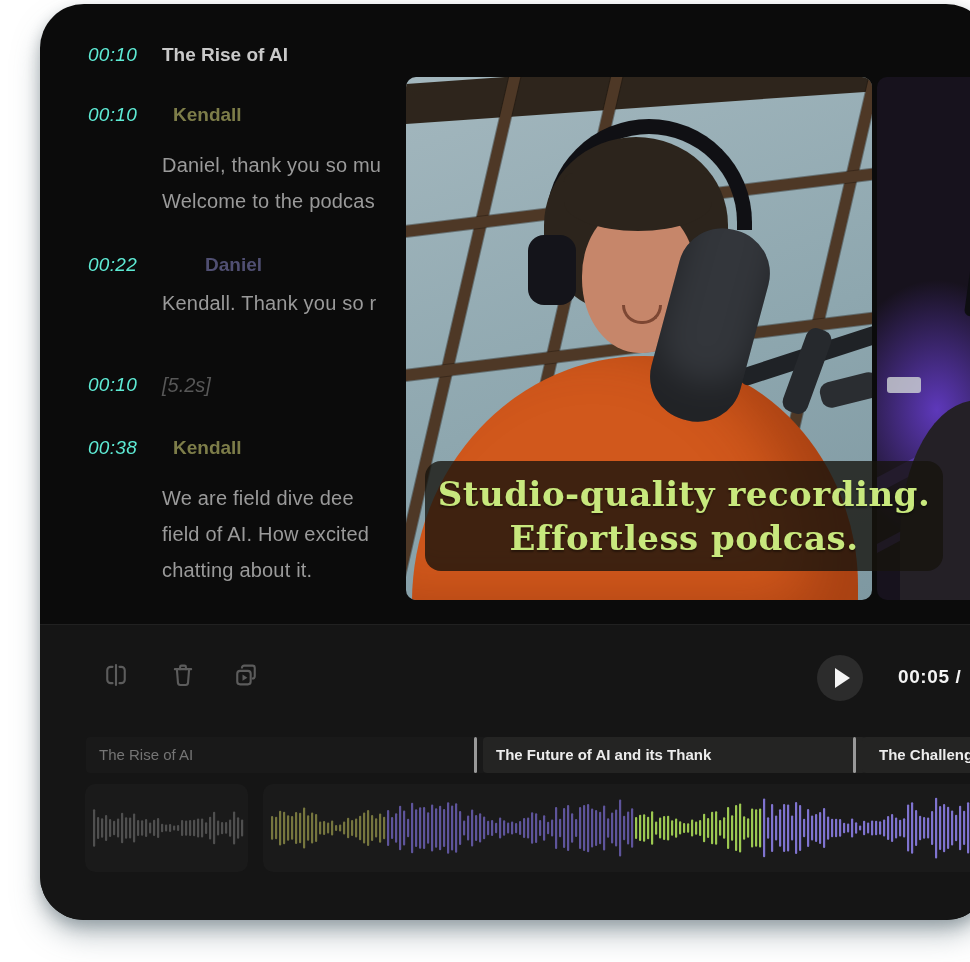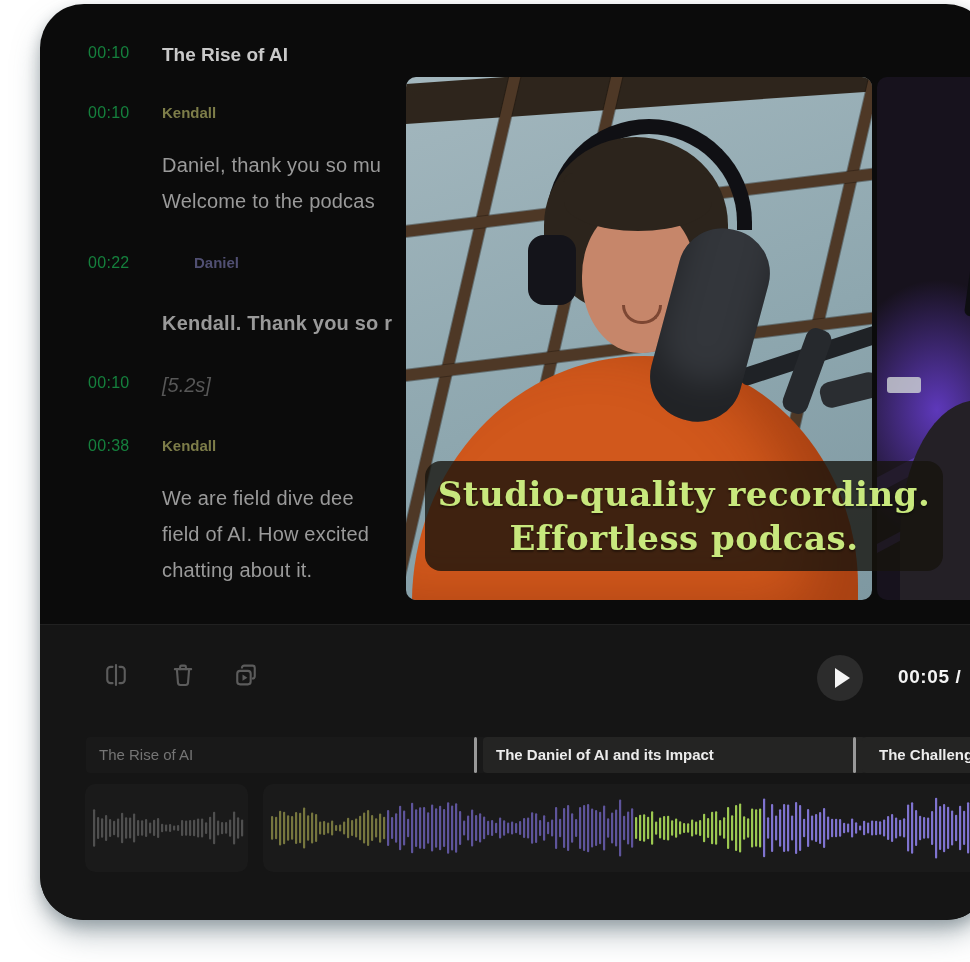--- a/index.html
+++ b/index.html
@@ -3,23 +3,23 @@
 <meta charset="utf-8">
 <style>
   html,body{margin:0;padding:0;background:#ffffff;width:970px;height:962px;overflow:hidden;
     font-family:"Liberation Sans",sans-serif;}
   .window{position:absolute;left:40px;top:4px;width:950px;height:916px;background:#0b0b0b;
     border-radius:44px;overflow:hidden;
     box-shadow:0 16px 30px -4px rgba(92,112,122,.5),0 6px 14px rgba(40,55,62,.28);}
   
   #transcript{position:absolute;left:0;top:0;right:0;bottom:296px;}
   .t-row{position:absolute;left:0;width:100%;white-space:nowrap;}
-  .t-time{position:absolute;left:48px;top:0;font-size:16px;color:#15803d;letter-spacing:.3px;}
+  .t-time{position:absolute;left:48px;top:0;font-size:19px;color:#5eead4;letter-spacing:.3px;font-style:italic;}
   .t-heading{position:absolute;left:122px;top:0;font-size:19px;font-weight:700;color:#c9c9c9;}
-  .t-speaker{position:absolute;left:122px;top:0;font-size:15px;font-weight:700;}
+  .t-speaker{position:absolute;left:133px;top:0;font-size:19px;font-weight:700;}
   .t-gap{position:absolute;left:122px;top:0;font-size:20px;color:#575757;font-style:italic;}
   .t-line{position:absolute;left:122px;font-size:20px;color:#9a9a9a;letter-spacing:.2px;}
   
   .tile{position:absolute;top:73px;border-radius:10px;overflow:hidden;z-index:5;}
   #main-video{left:366px;width:466px;height:523px;background:linear-gradient(160deg,#a3b7be 0%,#8ea7af 55%,#7e98a1 100%);}
   #side-video{left:837px;width:123px;height:523px;background:#17121d;}
   .beam{position:absolute;left:-8%;top:-10px;width:120%;height:40px;background:#281e13;transform:rotate(-4deg);opacity:.95;}
   .fbar{position:absolute;background:#4e3826;box-shadow:0 0 0 1px rgba(30,20,12,.4);}
   .fbar.v{width:11px;height:130%;top:-40px;transform:rotate(13deg);}
   .fbar.h{height:11px;width:120%;left:-6%;transform:rotate(-7deg);}
@@ -82,21 +82,21 @@
       </div>
       <div class="t-row" style="top: 100px;">
         <span class="t-time">00:10</span>
         <span class="t-speaker" style="color: rgb(125, 125, 73);">Kendall</span>
         <div class="t-line" style="top: 50px;">Daniel, thank you so mu</div>
         <div class="t-line" style="top: 86px;">Welcome to the podcas</div>
       </div>
       <div class="t-row" style="top: 250px;">
         <span class="t-time">00:22</span>
         <span class="t-speaker" style="color: rgb(80, 79, 114); margin-left: 32px;">Daniel</span>
-        <div class="t-line" style="top: 58px; font-weight: bold;">Kendall. Thank you so r</div>
+        <div class="t-line" style="top: 38px;">Kendall. Thank you so r</div>
       </div>
       <div class="t-row" style="top: 370px;">
         <span class="t-time">00:10</span>
         <span class="t-gap">[5.2s]</span>
       </div>
       <div class="t-row" style="top: 433px;">
         <span class="t-time">00:38</span>
         <span class="t-speaker" style="color: rgb(125, 125, 73);">Kendall</span>
         <div class="t-line" style="top: 50px;">We are field dive dee</div>
         <div class="t-line" style="top: 86px;">field of AI. How excited</div>
@@ -163,21 +163,21 @@
       </svg>
     </div>
 
     <div id="play-btn">
         <div class="tri"></div>
       </div>
     <div id="time-display">00:05 /</div>
 
     <div class="chap" id="chap-1">The Rise of AI</div>
     <div class="chap-div" id="chap-div-1"></div>
-    <div class="chap" id="chap-2">The Daniel of AI and its Impact</div>
+    <div class="chap" id="chap-2">The Future of AI and its Thank</div>
     <div class="chap-div" id="chap-div-2"></div>
     <div class="chap" id="chap-3">The Challeng</div>
 
     <div class="wave-card" id="wave-1"><svg width="163" height="88">
           <rect x="8" y="25.3" width="2.2" height="37.4" rx="1" fill="#4f4f4f"></rect>
           <rect x="12" y="32.9" width="2.2" height="22.2" rx="1" fill="#4f4f4f"></rect>
           <rect x="16" y="34.3" width="2.2" height="19.5" rx="1" fill="#4f4f4f"></rect>
           <rect x="20" y="31.1" width="2.2" height="25.8" rx="1" fill="#4f4f4f"></rect>
           <rect x="24" y="35.1" width="2.2" height="17.9" rx="1" fill="#4f4f4f"></rect>
           <rect x="28" y="36.7" width="2.2" height="14.6" rx="1" fill="#4f4f4f"></rect>

